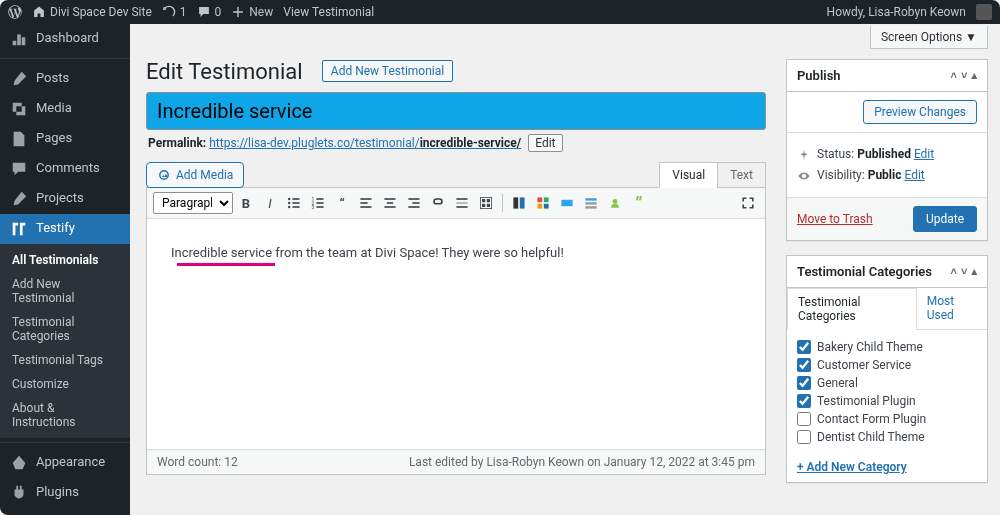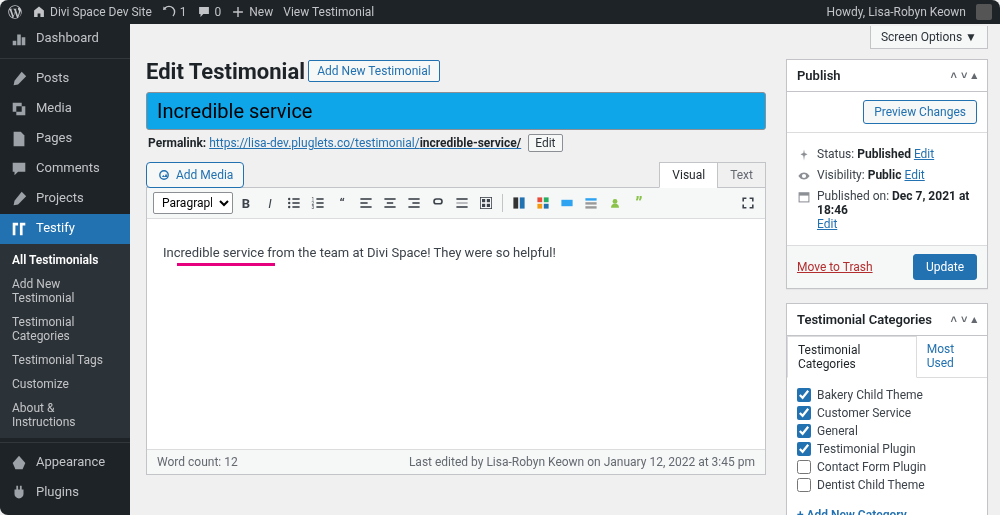--- a/index.html
+++ b/index.html
@@ -22,42 +22,42 @@
 #side .sub{background:#2c3338;padding:4px 0}
 #side .sub a{display:block;padding:5px 12px;font-size:12px;color:#c3c4c7}
 #side .sub a.cur{color:#fff;font-weight:600}
 #side .sep{height:6px;border-top:1px solid #32373c;margin-top:4px}
 
 #main{flex:1;display:flex;flex-direction:column;overflow:auto}
 #body{display:flex;flex:1;overflow:hidden}
 #content{flex:1;padding:10px 16px;overflow:auto}
 #screenopt{display:flex;justify-content:flex-end;padding:2px 12px 0 0}
 #screenopt button{background:#f6f7f7;border:1px solid #c3c4c7;border-top:none;padding:4px 10px;font-size:12px;cursor:pointer;color:#2c3338}
-h1.hd{font-size:22px;font-weight:700;color:#1d2327;display:inline-block;margin-right:0}
+h1.hd{font-size:22px;font-weight:400;color:#1d2327;display:inline-block;margin-right:16px}
 .addnew{border:1px solid #2271b1;color:#2271b1;background:#f6f7f7;padding:3px 8px;font-size:12px;border-radius:2px;cursor:pointer;vertical-align:4px}
 #titlein{width:100%;border:1px solid #8c8f94;padding:6px 10px;font-size:20px;border-radius:3px;margin-top:8px;background:#0ea5e9}
 #perma{font-size:12px;color:#646970;margin:6px 2px 12px}
 #perma b{color:#1d2327}
 #perma a{color:#2271b1;text-decoration:underline}
 #perma .ed{border:1px solid #8c8f94;padding:1px 6px;border-radius:2px;background:#f6f7f7;cursor:pointer;margin-left:4px;text-decoration:none;color:#2c3338}
 #mediarow{display:flex;justify-content:space-between;align-items:flex-end;margin-bottom:-1px}
 #addmedia{border:1px solid #2271b1;color:#2271b1;background:#f6f7f7;padding:5px 10px;font-size:12px;border-radius:4px;cursor:pointer;display:flex;align-items:center;gap:5px}
 #addmedia svg{width:14px;height:14px;fill:#2271b1}
 .tabs{display:flex}
 .tabs button{border:1px solid #c3c4c7;background:#f0f0f1;padding:5px 12px;font-size:12px;cursor:pointer;color:#646970}
 .tabs button.a{background:#fff;border-bottom-color:#fff;color:#1d2327}
 .tabs button:first-child{border-right:none}
 #editor{border:1px solid #c3c4c7;background:#fff}
 #toolbar{background:#f6f7f7;border-bottom:1px solid #dcdcde;padding:4px 6px;display:flex;align-items:center;gap:2px}
 #toolbar select{font-size:12px;padding:2px 4px;border:1px solid #8c8f94;border-radius:2px;background:#fff;width:80px}
 .tb{width:22px;height:22px;display:flex;align-items:center;justify-content:center;cursor:pointer;border-radius:2px;color:#3c434a}
 .tb svg{width:16px;height:16px;fill:#3c434a}
 .tbsep{width:1px;height:18px;background:#c3c4c7;margin:0 3px}
 .flexspace{flex:1}
-#canvas{padding:26px 16px;min-height:230px;font-size:13px;color:#3c434a;position:relative}
+#canvas{padding:26px 24px;min-height:230px;font-size:13px;color:#3c434a;position:relative}
 #canvas .und{position:absolute;left:30px;top:44px;width:98px;height:3px;background:#e6007e}
 #statusbar{border-top:1px solid #dcdcde;background:#f6f7f7;display:flex;justify-content:space-between;padding:5px 10px;font-size:12px;color:#646970}
 
 #meta{width:218px;padding:10px 12px 10px 4px;overflow:auto}
 .box{border:1px solid #c3c4c7;background:#fff;margin-bottom:14px;box-shadow:0 1px 1px rgba(0,0,0,.04)}
 .box h2{font-size:13px;font-weight:600;padding:8px 10px;border-bottom:1px solid #c3c4c7;display:flex;justify-content:space-between;align-items:center;color:#1d2327}
 .box h2 .ctrl{display:flex;gap:4px}
 .box h2 .ctrl span{cursor:pointer;color:#646970;font-size:11px}
 .box .in{padding:8px 10px;font-size:12px}
 .pubrow{display:flex;align-items:flex-start;gap:6px;margin:6px 0;color:#3c434a}
@@ -372,27 +372,20 @@
                     <path d="M10 2l1 5 4 2-4 2-1 7-1-7-4-2 4-2z"></path>
                   </svg>
                   <span><span>Status:</span> <b>Published</b> <a>Edit</a></span>
                 </div>
           <div class="pubrow">
                   <svg viewBox="0 0 20 20">
                     <path d="M10 5C5 5 2 10 2 10s3 5 8 5 8-5 8-5-3-5-8-5zm0 8a3 3 0 110-6 3 3 0 010 6z"></path>
                   </svg>
                   <span><span>Visibility:</span> <b>Public</b> <a>Edit</a></span>
                 </div>
-          <div class="pubrow">
-                  <svg viewBox="0 0 20 20">
-                    <rect x="3" y="4" width="14" height="13" fill="none" stroke="#8c8f94" stroke-width="1.5"></rect>
-                    <rect x="3" y="4" width="14" height="4"></rect>
-                  </svg>
-                  <span><span>Published on:</span> <b>Dec 7, 2021 at 18:46</b><br><a>Edit</a></span>
-                </div>
         </div>
         <div class="pubact">
           <a class="trash">Move to Trash</a>
           <button class="btnp">Update</button>
         </div>
       </div>
 
       <div class="box">
         <h2>
                 <span>Testimonial Categories</span>

